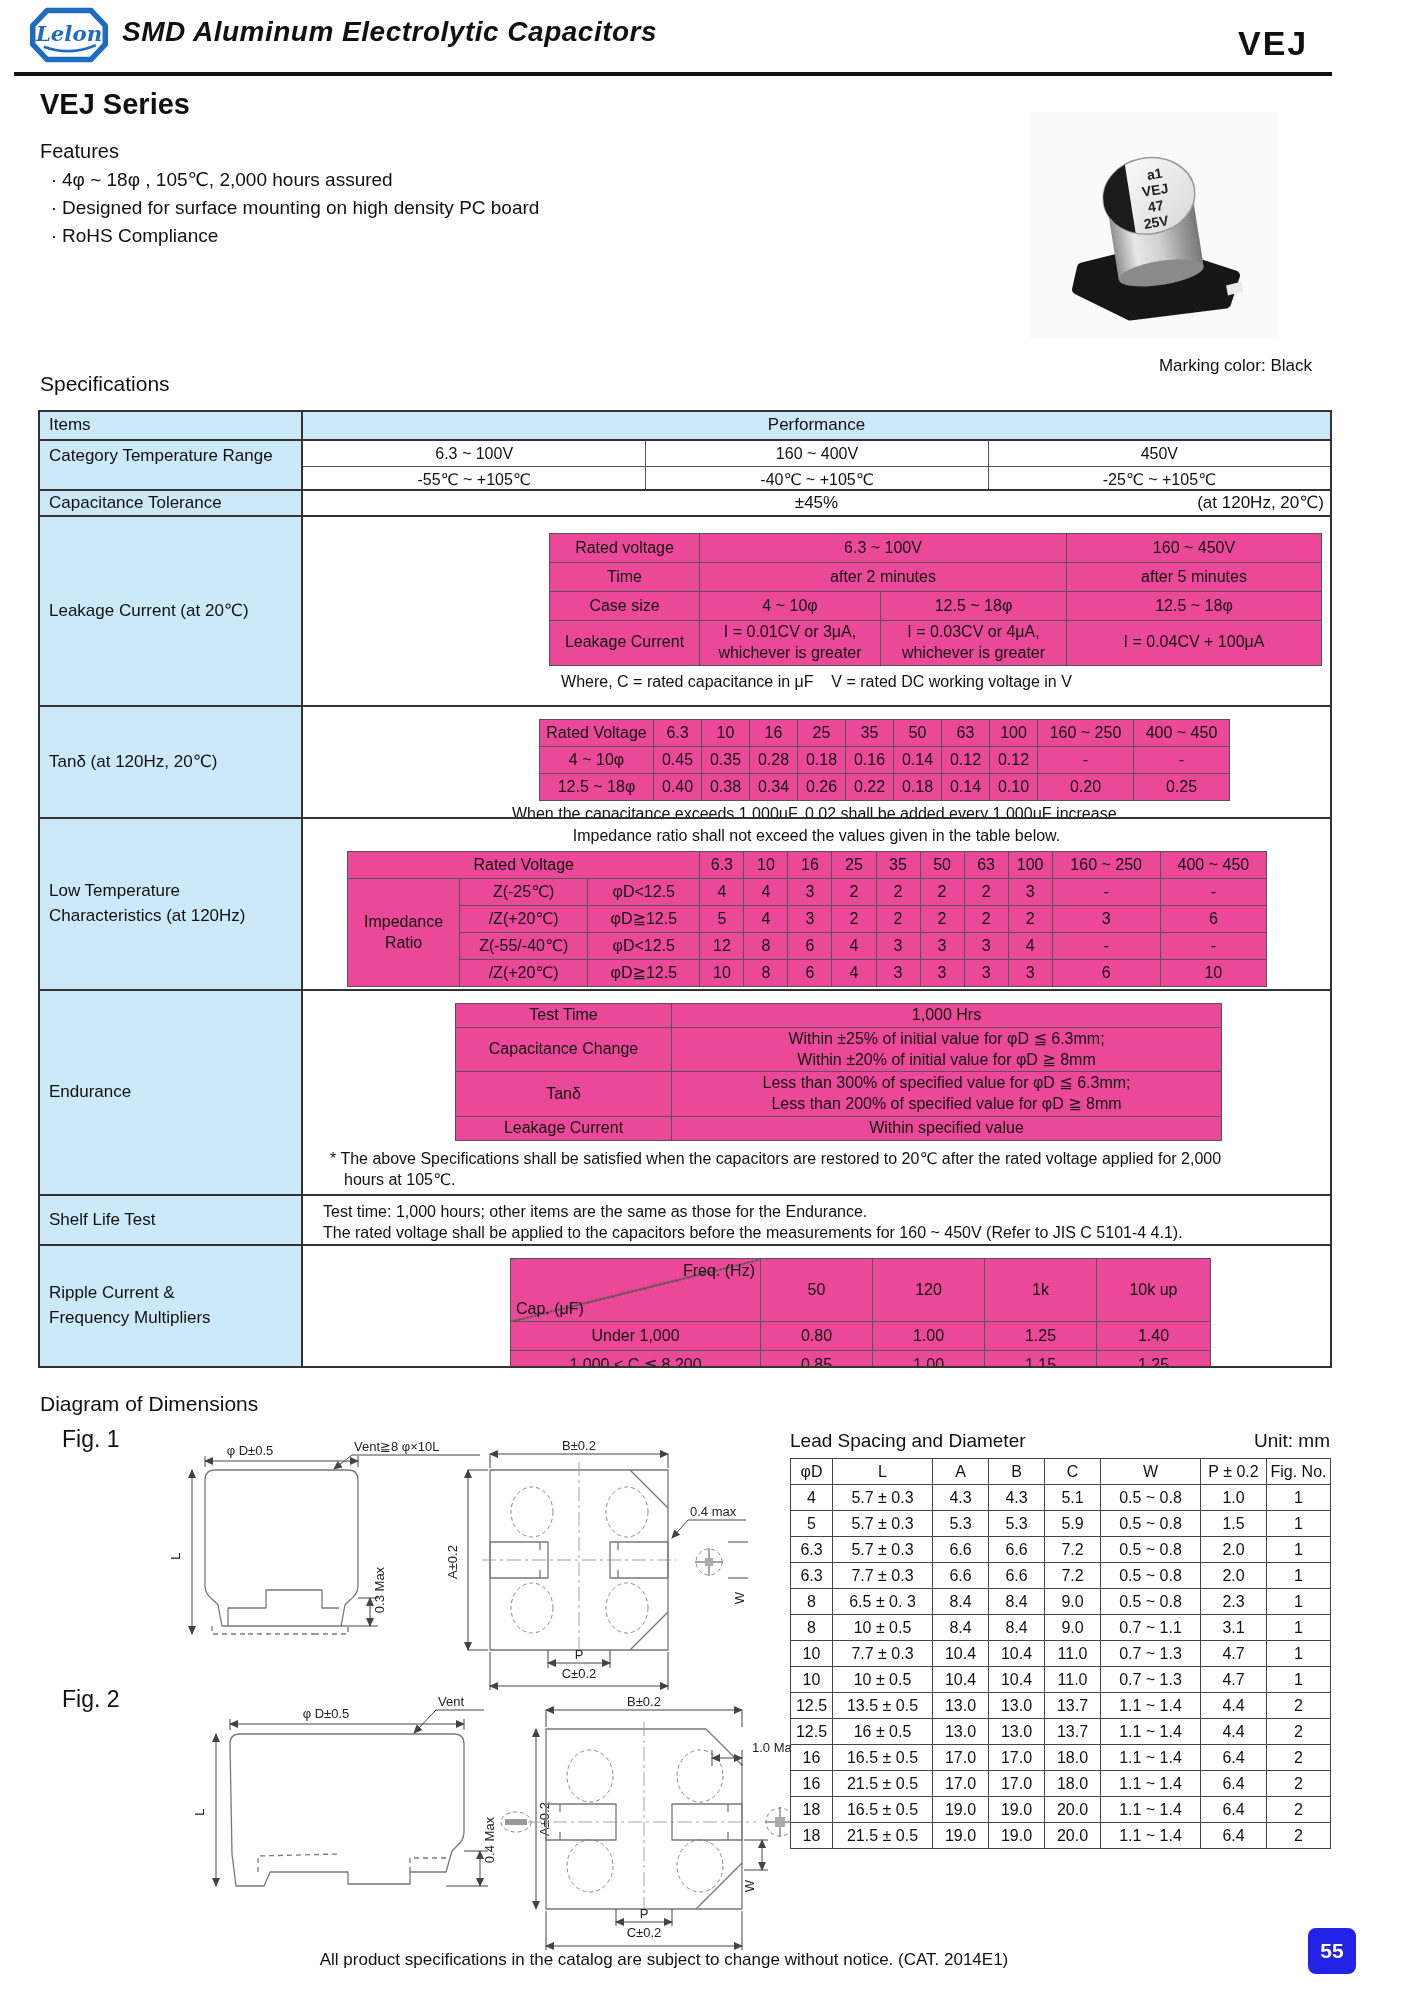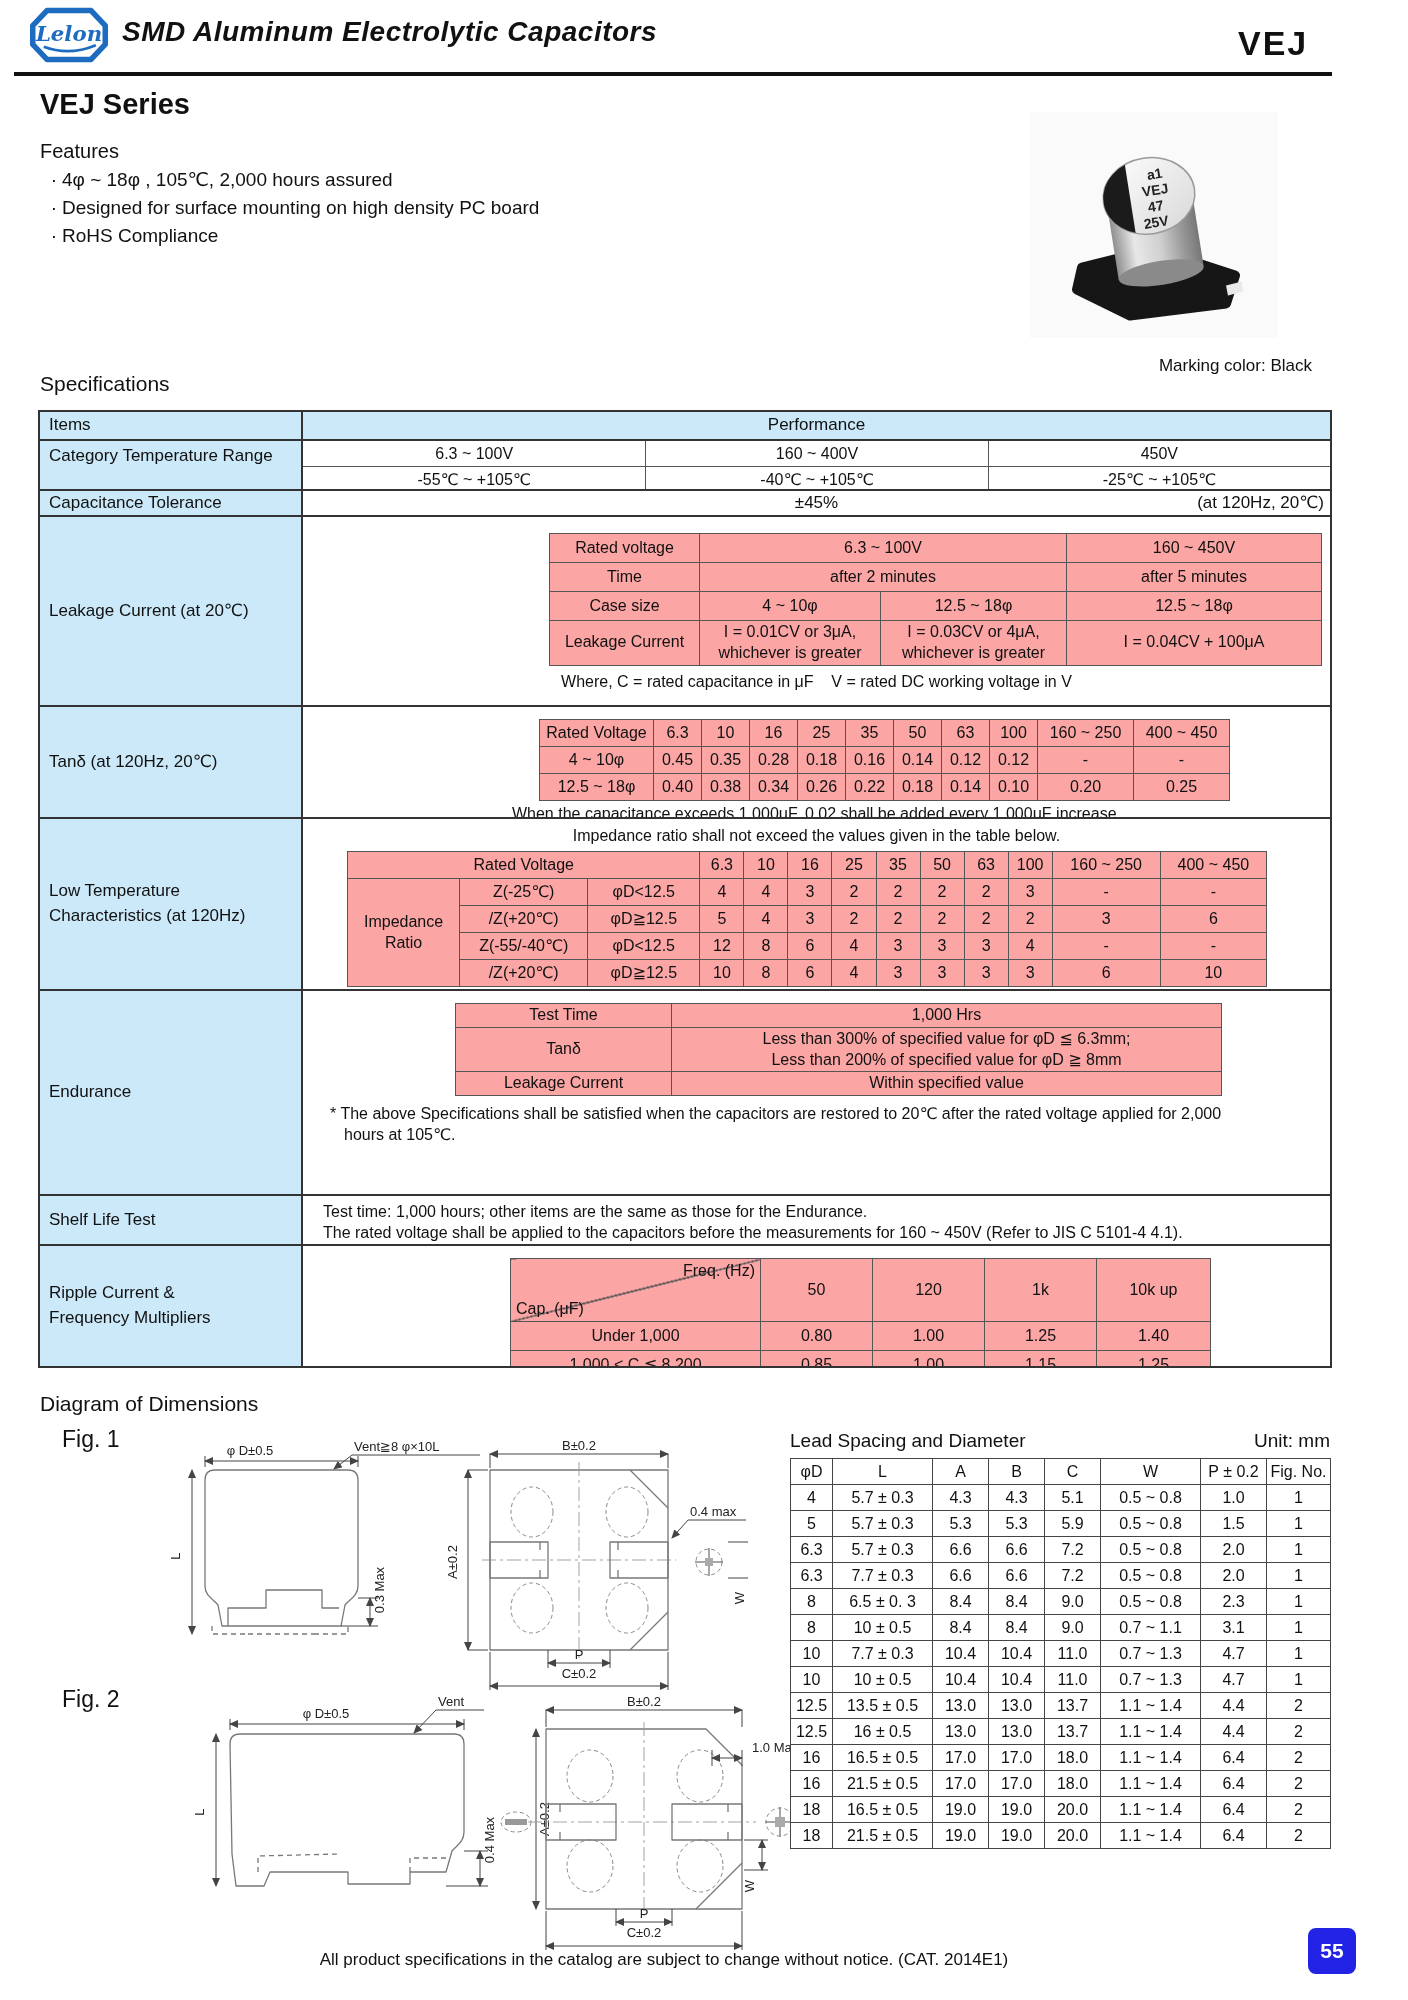--- a/index.html
+++ b/index.html
@@ -43,21 +43,21 @@
   .cat-grid > div {
     height:25px; line-height:25px; text-align:center; font-size:16px;
     border-left:1px solid #555; box-sizing:border-box;
   }
   .cat-grid > div:nth-child(3n+1) { border-left:none; }
   .cat-grid > div:nth-child(n+4) { border-top:1px solid #555; }
 
   .tol-val { position:absolute; left:0; right:0; top:0; text-align:center; line-height:24px; font-size:17px; }
   .tol-cond { position:absolute; right:6px; top:0; line-height:24px; font-size:17px; }
 
-  table.inner { border-collapse:collapse; table-layout:fixed; background:#fca5a5; }
+  table.inner { border-collapse:collapse; table-layout:fixed; background:#ec4899; }
   table.inner td {
     border:1px solid #555; text-align:center; font-size:16px; color:#111;
     padding:1px 4px; white-space:pre-line; line-height:1.3; overflow:hidden;
   }
   .note { font-size:16px; text-align:center; }
   .note-left { font-size:16px; text-align:left; }
 
   .tbl-leak { width:772px; margin:16px 0 0 246px; }
   .tbl-leak td { height:26px; }
   .tbl-tand { width:690px; margin:12px 0 0 236px; }
@@ -393,20 +393,25 @@
           <colgroup>
               <col style="width:216px">
               <col style="width:550px">
             </colgroup>
           <tbody>
               <tr>
                 <td>Test Time</td>
                 <td>1,000 Hrs</td>
               </tr>
               <tr>
+                <td>Capacitance Change</td>
+                <td>Within ±25% of initial value for φD ≦ 6.3mm;
+Within ±20% of initial value for φD ≧ 8mm</td>
+              </tr>
+              <tr>
                 <td>Tanδ</td>
                 <td>Less than 300% of specified value for φD ≦ 6.3mm;
 Less than 200% of specified value for φD ≧ 8mm</td>
               </tr>
               <tr>
                 <td>Leakage Current</td>
                 <td>Within specified value</td>
               </tr>
             </tbody>
         </table>

